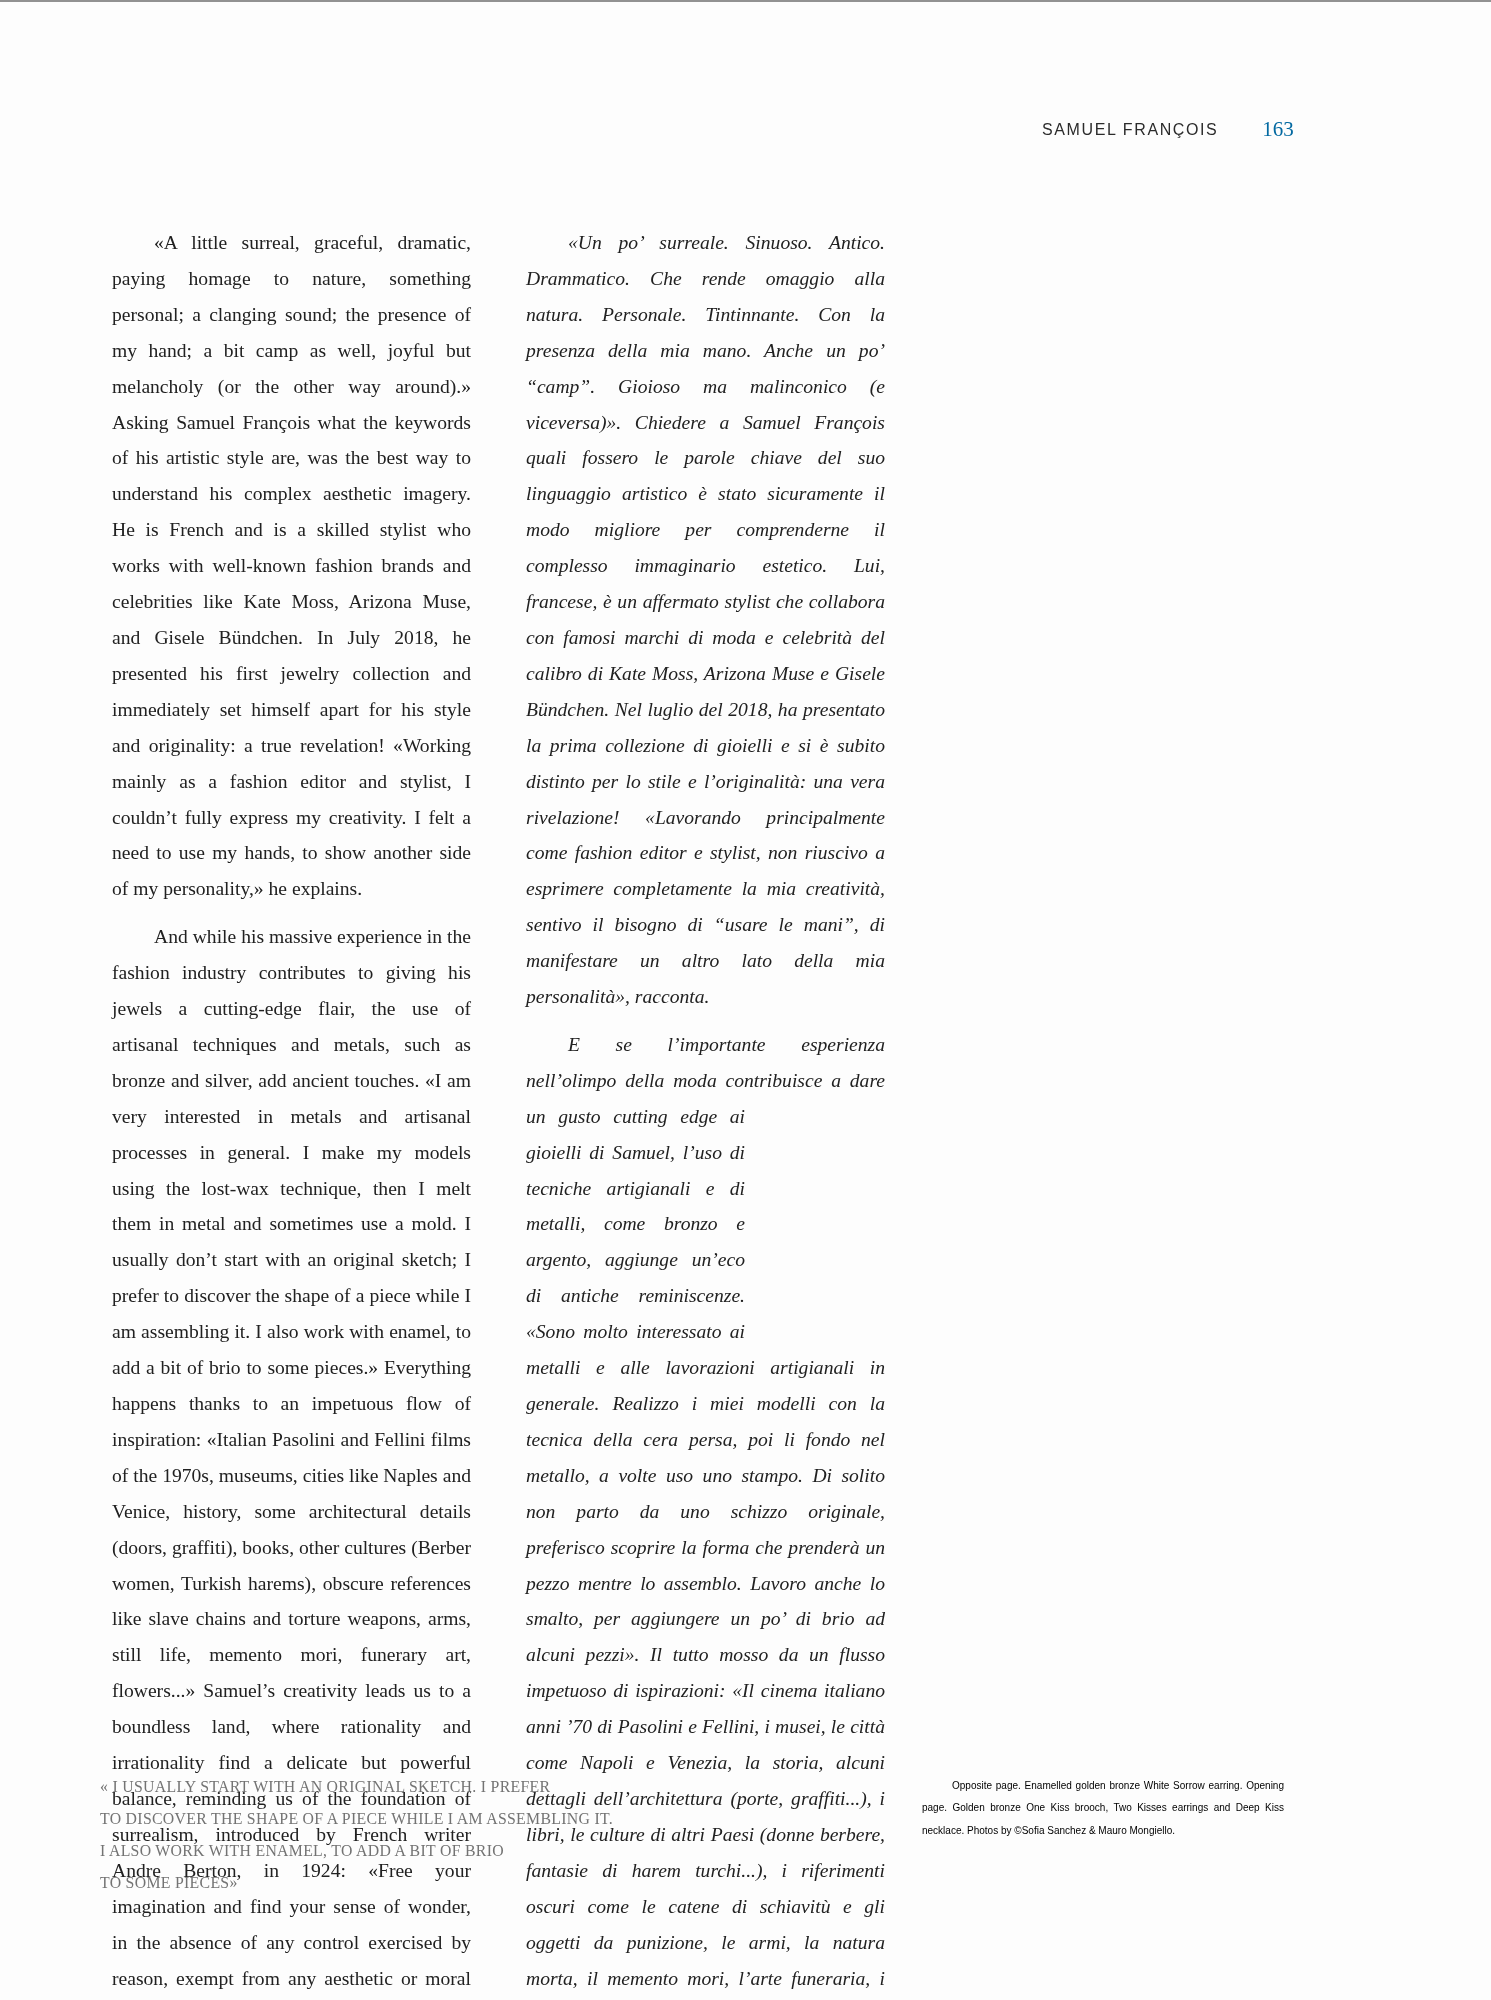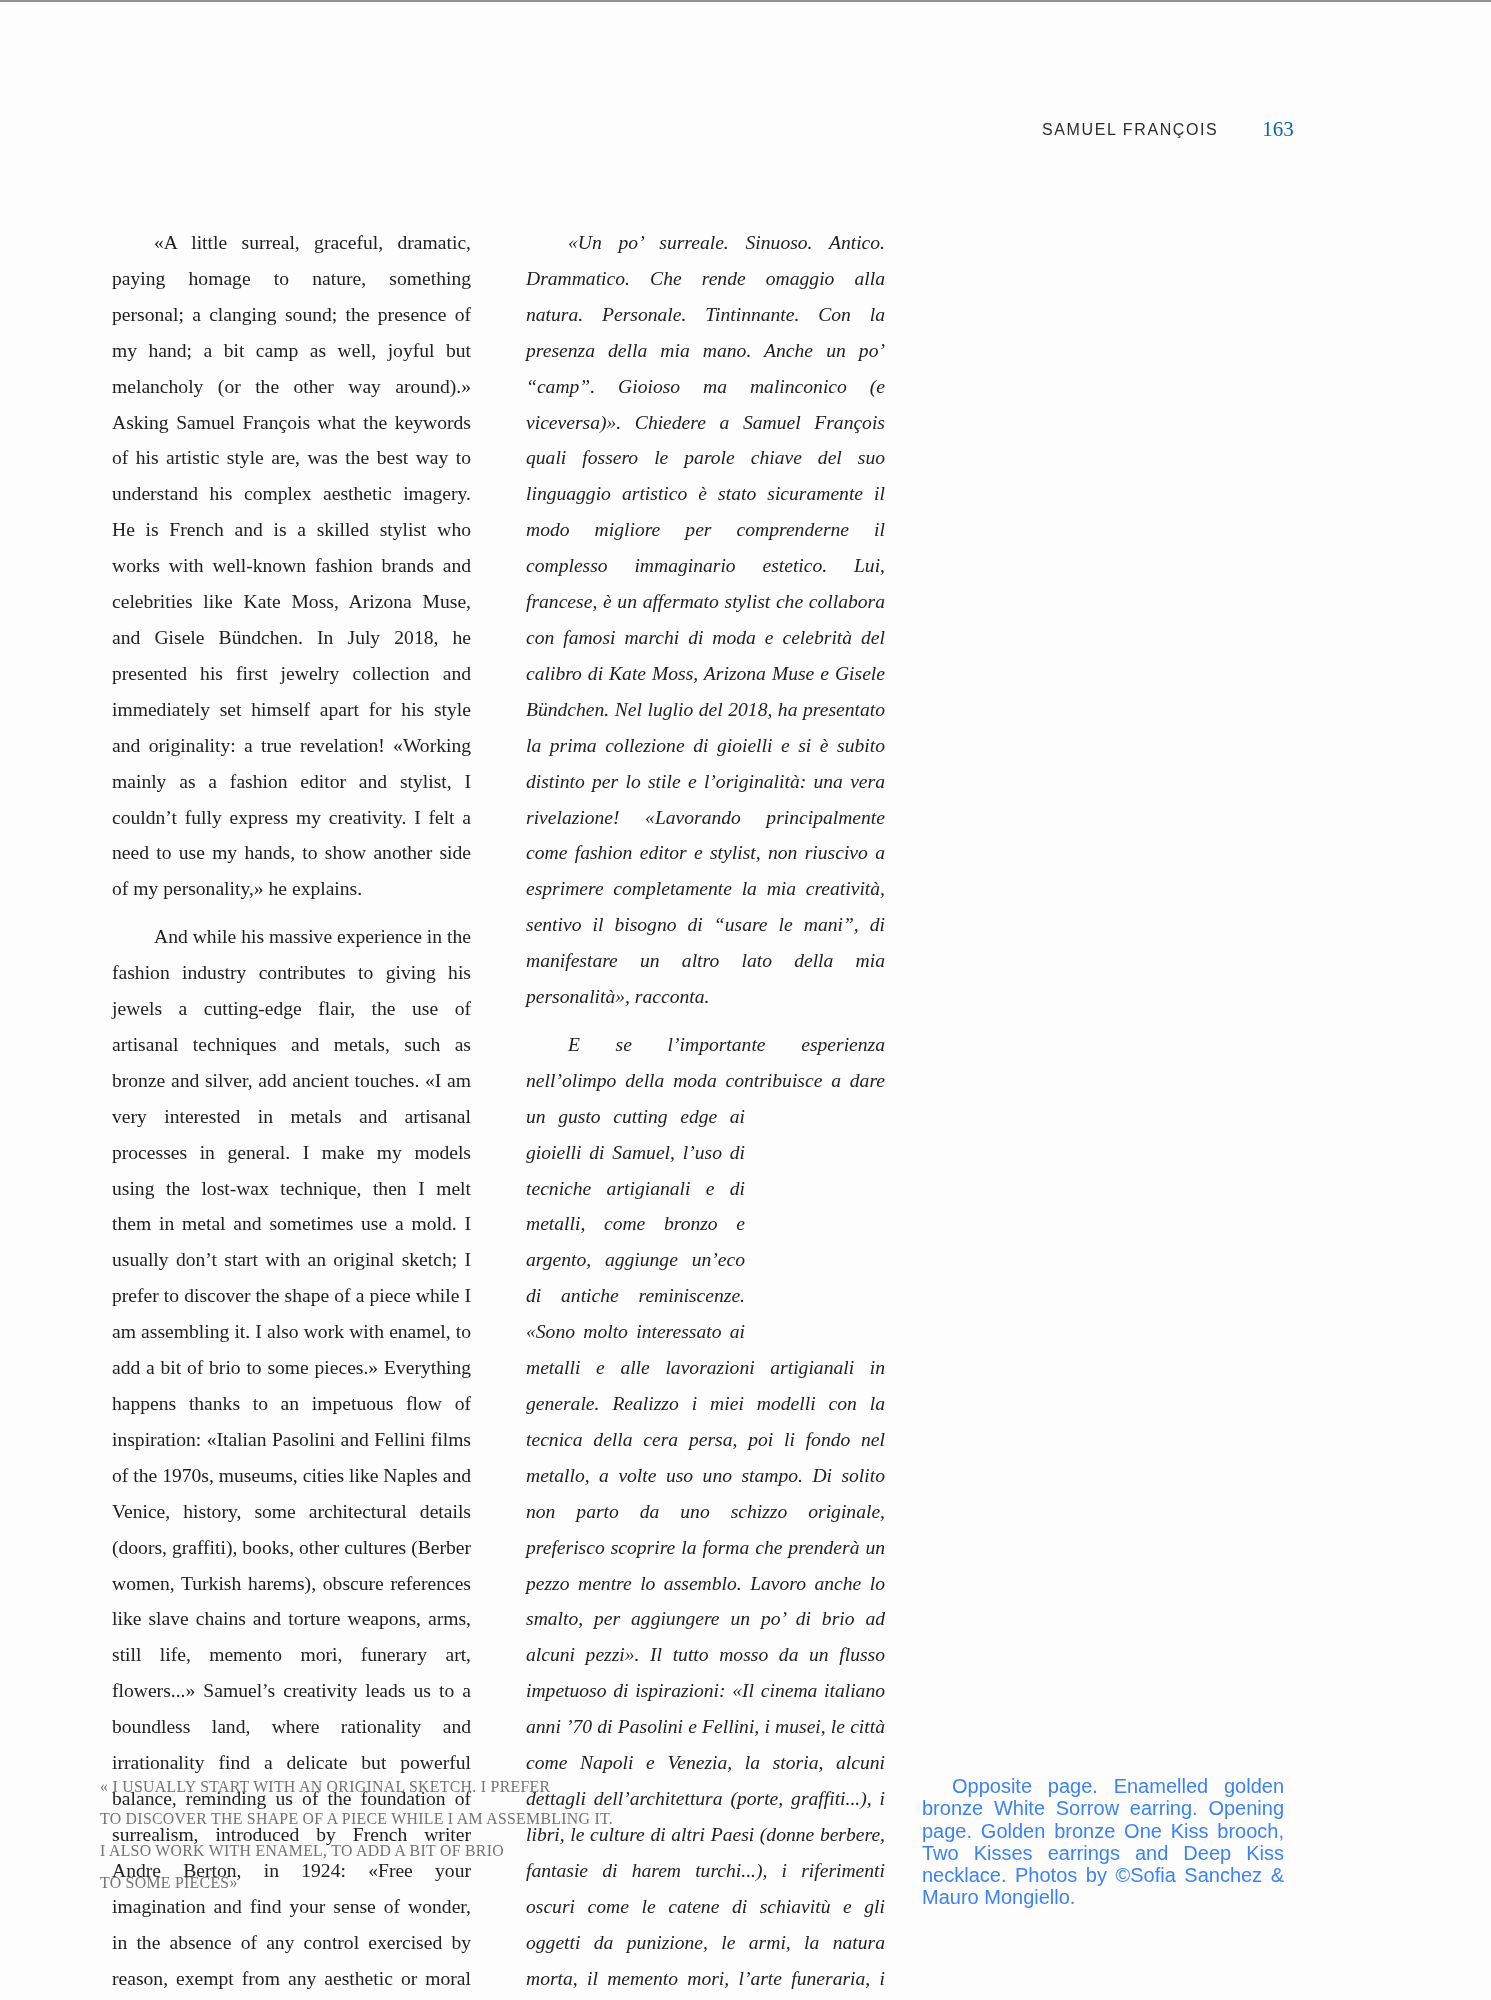--- a/index.html
+++ b/index.html
@@ -40,22 +40,22 @@
     white-space:pre-line;color:#262626;
   }
   .side-quote{
     position:absolute;left:100px;top:1771px;width:640px;
     font-size:15.8px;line-height:32px;letter-spacing:.3px;
     white-space:pre-line;color:#737373;
   }
   .caption{
     position:absolute;left:922px;top:1775px;width:362px;
     font-family:"Liberation Sans","DejaVu Sans",sans-serif;
-    font-size:20px;line-height:22.3px;
-    color:#3b82f6;text-align:justify;text-indent:30px;
+    font-size:10px;line-height:22.3px;
+    color:#000000;text-align:justify;text-indent:30px;
   }
 </style>
 </head>
 <body>
 
 <div class="page">
 
   <div class="top-edge"></div>
 
   <div class="header">

